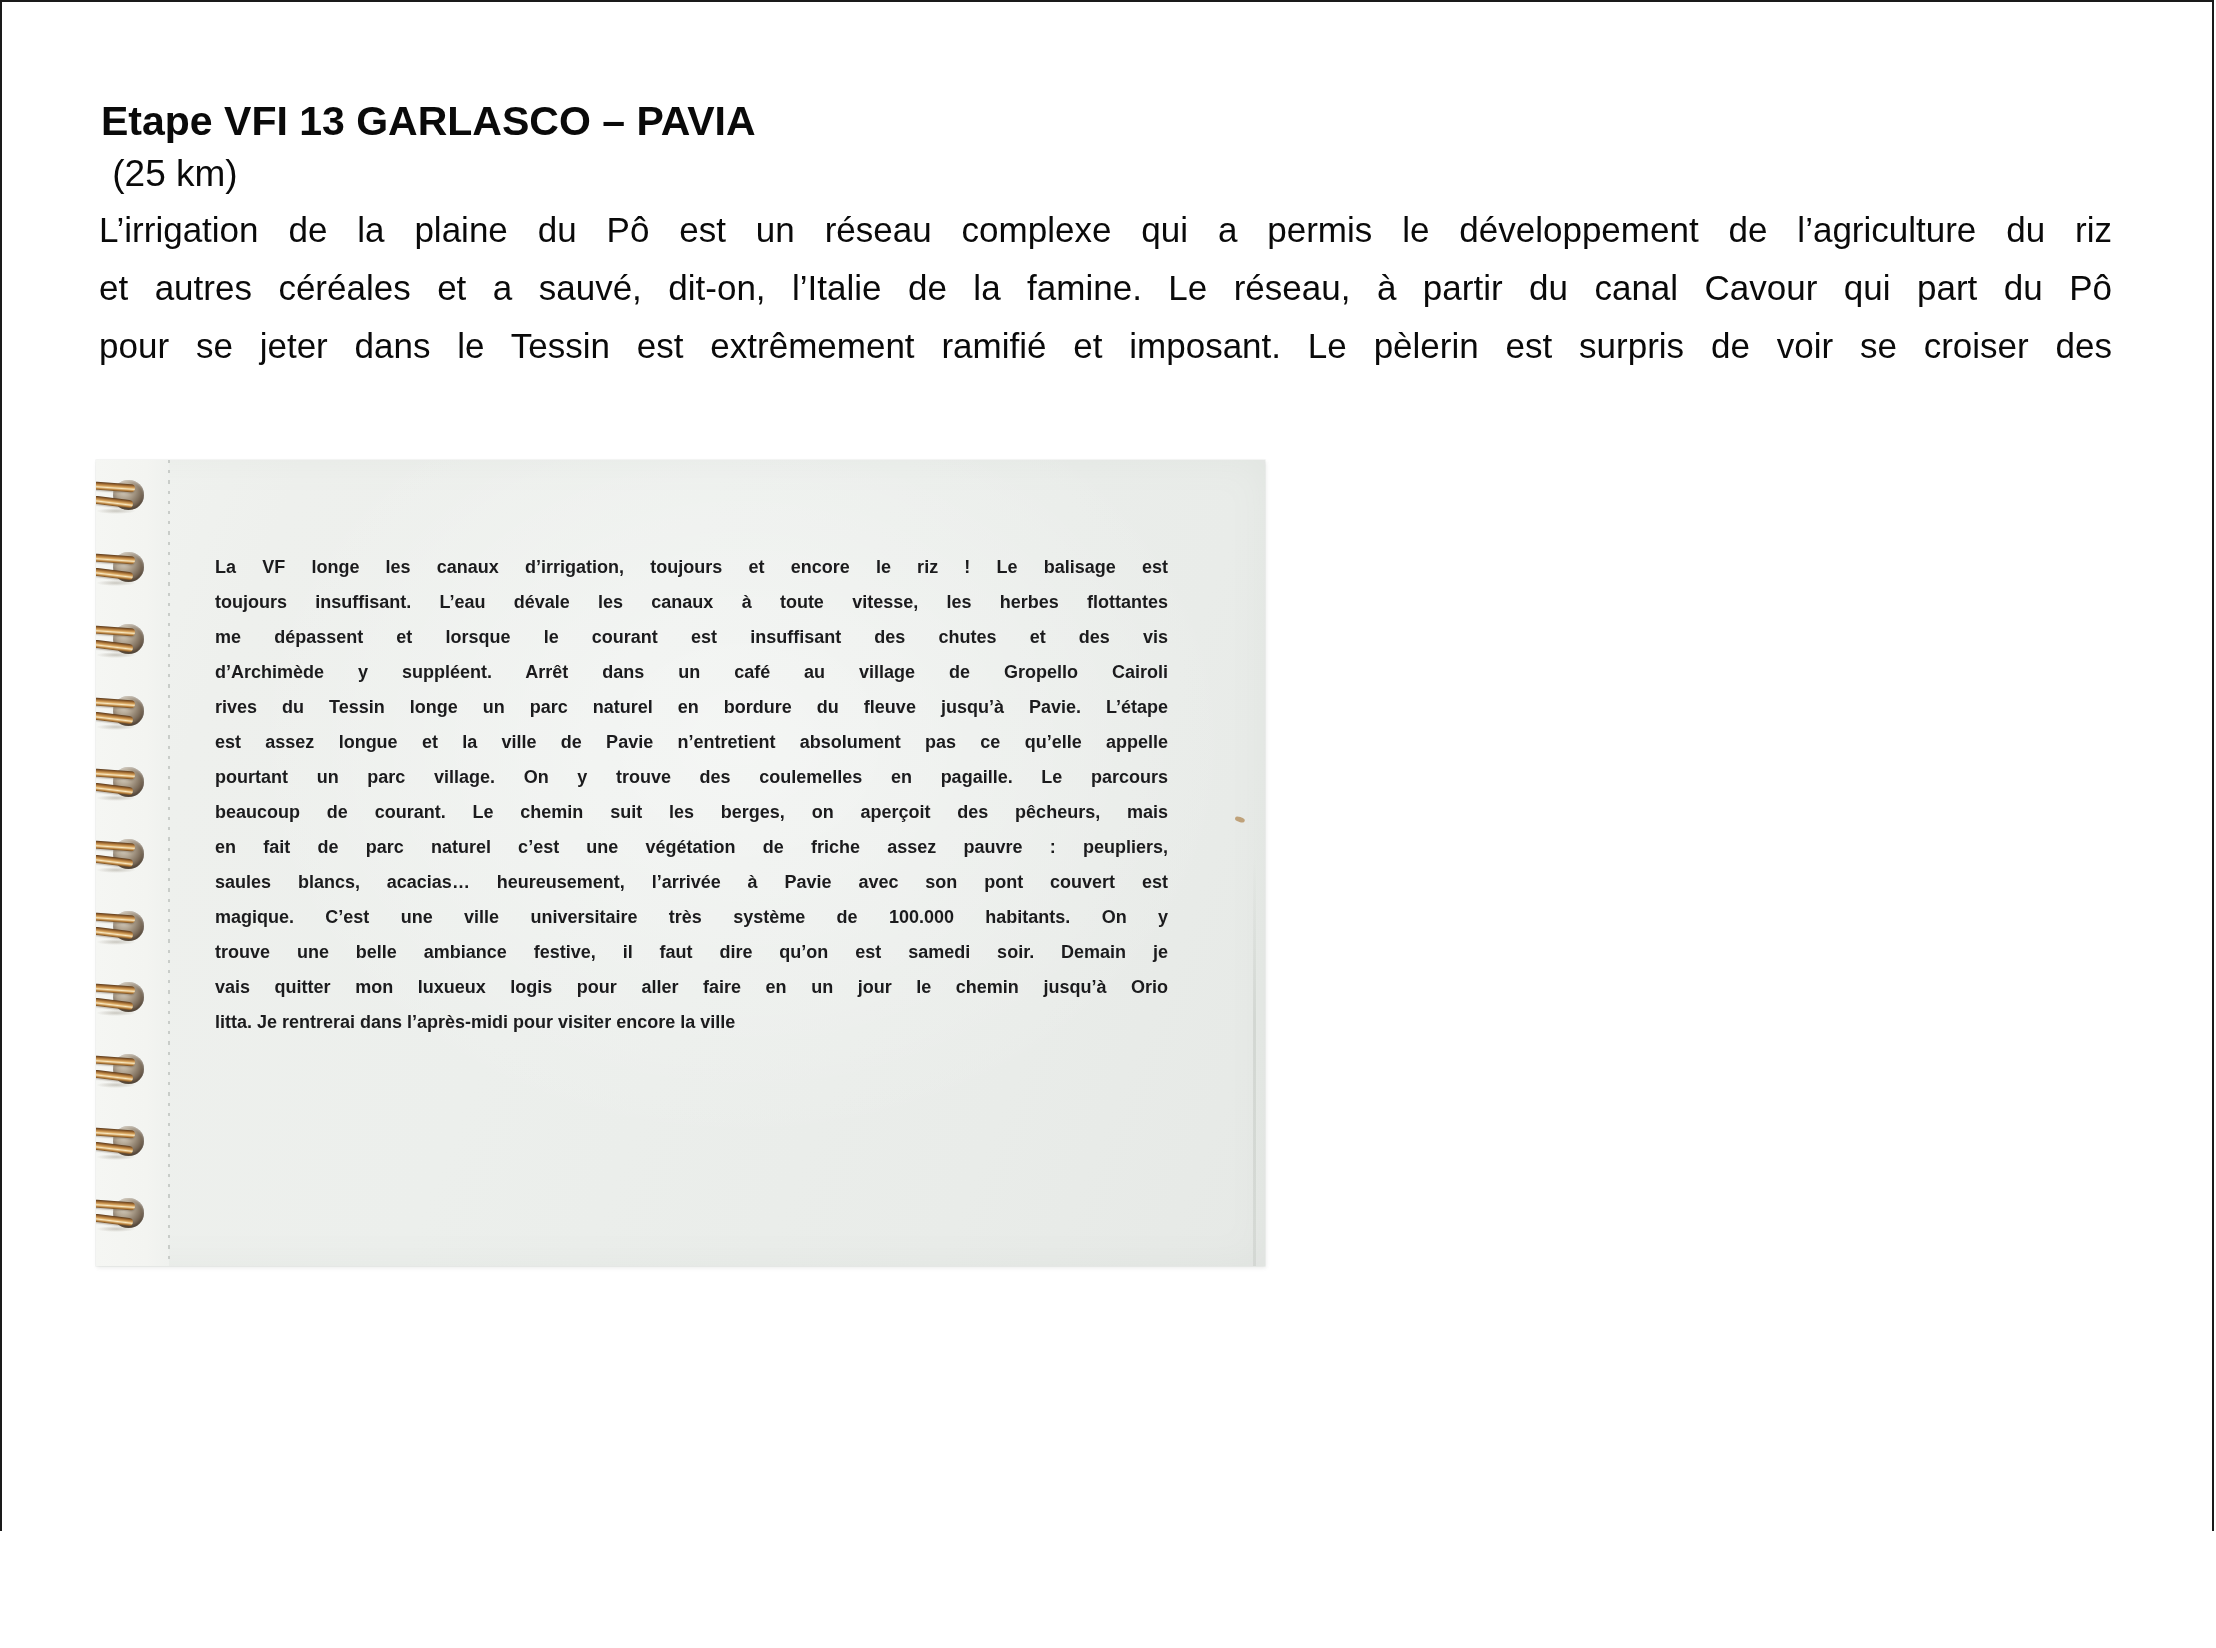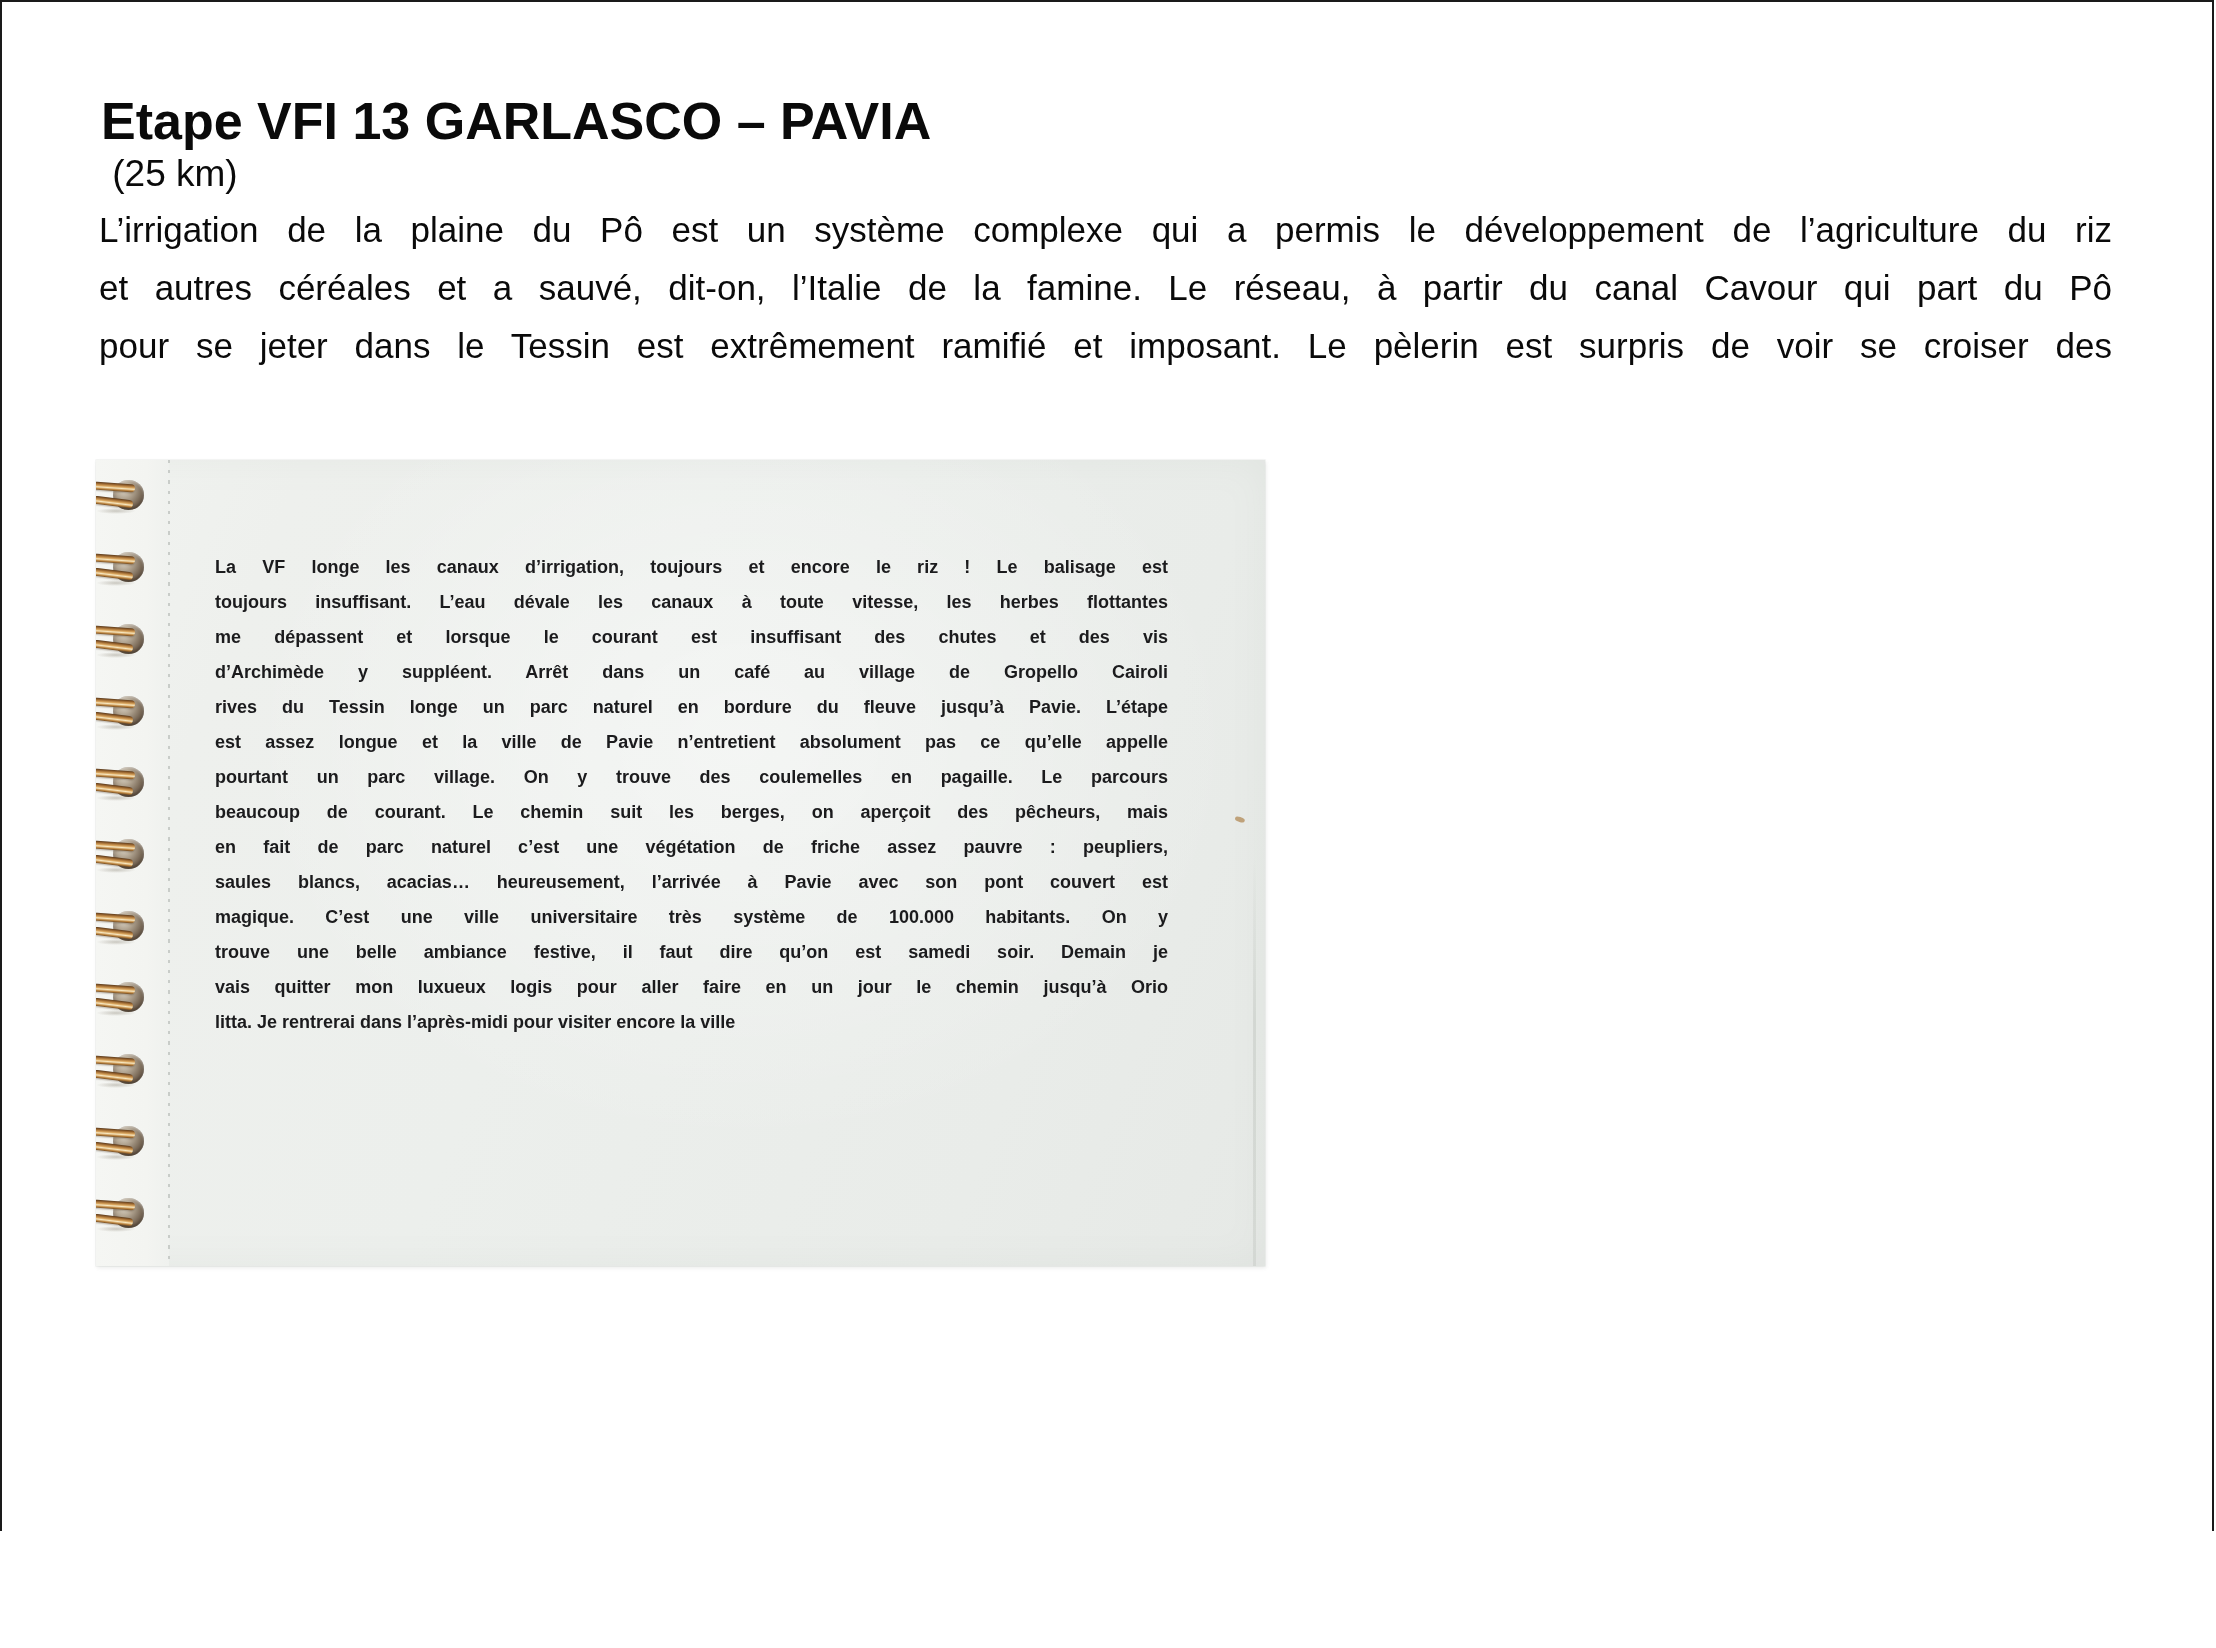--- a/index.html
+++ b/index.html
@@ -19,21 +19,21 @@
     width: 2214px; height: 1531px;
     box-sizing: border-box;
     border-top: 2.6px solid #1a1a1a;
     border-left: 2.6px solid #1a1a1a;
     border-right: 2.6px solid #1a1a1a;
     pointer-events: none;
   }
   #doc-title {
     position: absolute;
     left: 101px; top: 96px;
-    font-size: 52px;
+    font-size: 41px;
     font-weight: bold;
     letter-spacing: 0px;
     line-height: 50px;
     white-space: pre;
     color: #0a0a0a;
   }
   #doc-distance {
     position: absolute;
     left: 102px; top: 151px;
     font-size: 37px;
@@ -152,21 +152,21 @@
 </head>
 <body>
 
 <div id="stage">
   <div id="page-frame"></div>
 
   <div id="doc-title">Etape VFI 13 GARLASCO – PAVIA</div>
   <div id="doc-distance"> (25 km)</div>
 
   <div id="intro">
-      <div class="intro-line">L’irrigation de la plaine du Pô est un système complexe qui a permis le développement de l’agriculture du riz</div>
+      <div class="intro-line">L’irrigation de la plaine du Pô est un réseau complexe qui a permis le développement de l’agriculture du riz</div>
       <div class="intro-line">et autres céréales et a sauvé, dit-on, l’Italie de la famine. Le réseau, à partir du canal Cavour qui part du Pô</div>
       <div class="intro-line">pour se jeter dans le Tessin est extrêmement ramifié et imposant. Le pèlerin est surpris de voir se croiser des</div>
     </div>
 
   <div id="notebook">
     <div id="margin-strip"></div>
     <div id="perforation"></div>
     <div id="binding">
         <div class="ring" style="top: 17.3px;">
           <div class="hole"></div>

